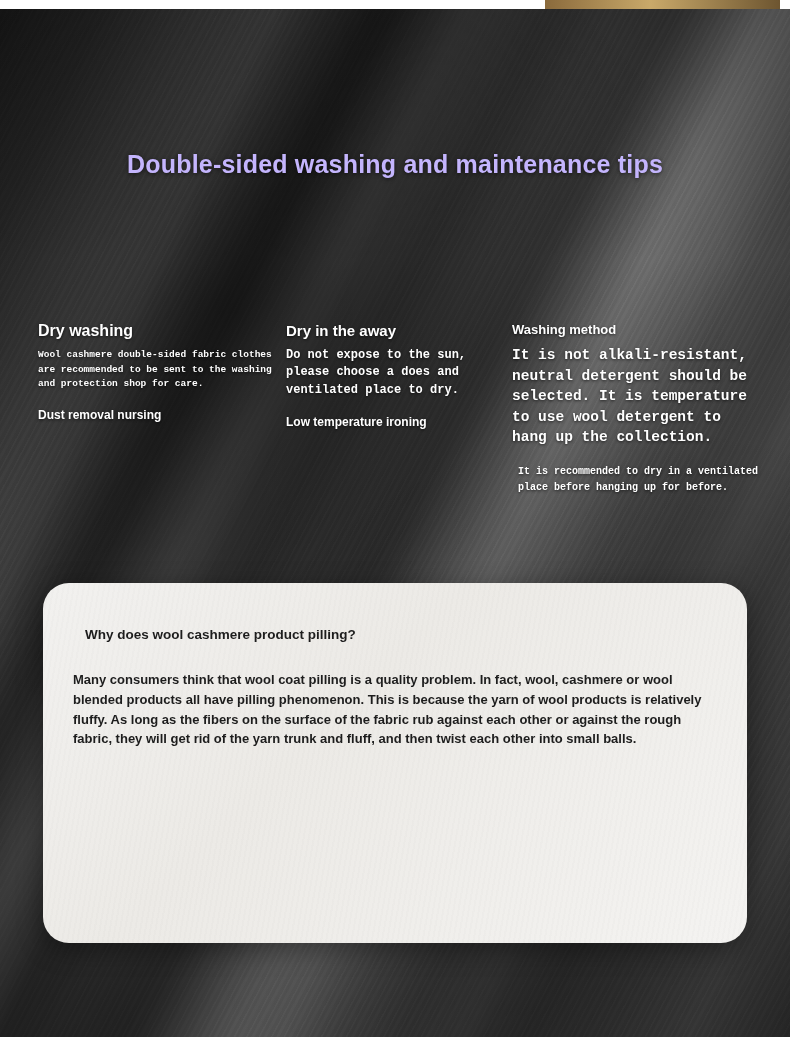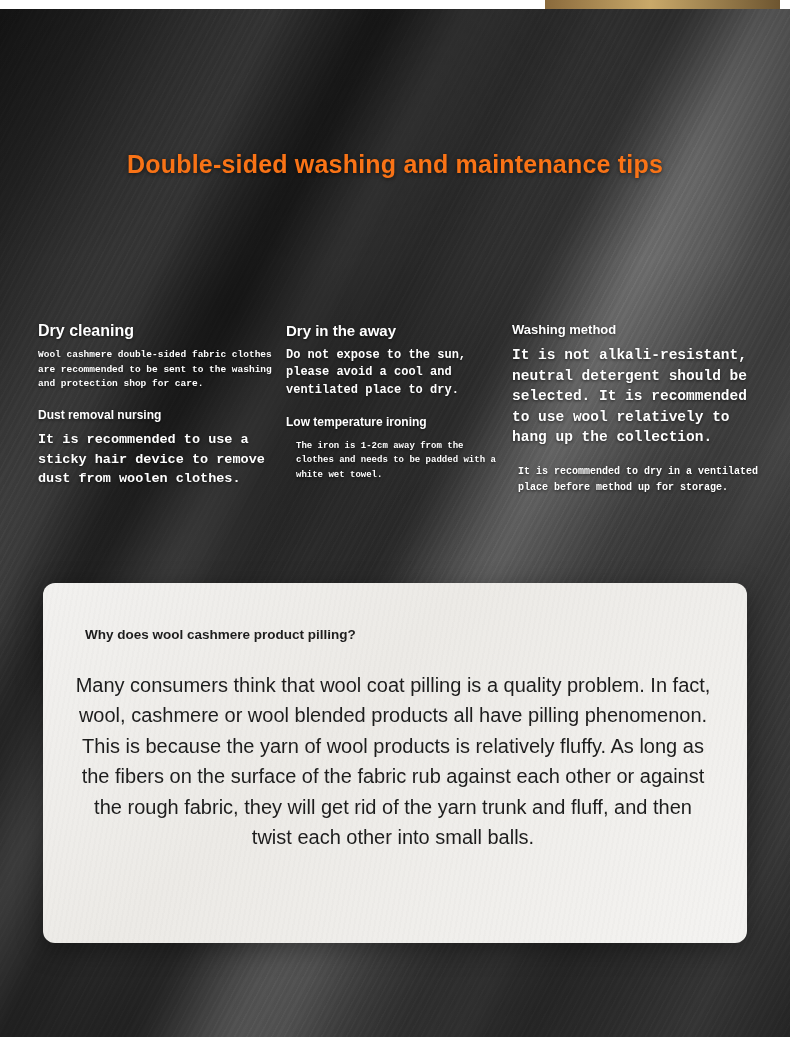--- a/index.html
+++ b/index.html
@@ -97,21 +97,21 @@
     background: linear-gradient(90deg, #8a6a3c 0%, #c9a96a 45%, #6d5530 100%);
   }
 
   
   .title {
     position: absolute;
     top: 150px;
     left: 0;
     width: 790px;
     text-align: center;
-    color: #f97316;
+    color: #c4b5fd;
     font-size: 25px;
     font-weight: bold;
     letter-spacing: 0.2px;
     text-shadow: 0 1px 4px rgba(0,0,0,0.6);
     z-index: 4;
   }
 
   
   .tips {
     position: absolute;
@@ -157,21 +157,21 @@
   .col-3 .b2 { font-size: 10px; line-height: 1.6; font-weight: bold; padding-left: 6px; }
 
   
   .card {
     position: absolute;
     left: 43px;
     top: 583px;
     width: 704px;
     height: 360px;
     background: linear-gradient(135deg, #f2f1ef 0%, #eceae6 40%, #f4f3f1 100%);
-    border-radius: 12px;
+    border-radius: 26px;
     box-shadow: 0 6px 26px rgba(0,0,0,0.35);
     z-index: 6;
     overflow: hidden;
   }
   .card::before {
     content: "";
     position: absolute;
     inset: 0;
     background:
       repeating-linear-gradient(100deg, rgba(0,0,0,0.012) 0 2px, rgba(255,255,255,0.02) 2px 5px);
@@ -181,25 +181,24 @@
     position: relative;
     padding: 44px 34px 0 30px;
     color: #1d1d1d;
   }
   .card-q {
     font-size: 13.5px;
     font-weight: bold;
     margin: 0 0 28px 12px;
   }
   .card-p {
-    font-size: 20px;
-    font-weight: normal;
+    font-size: 13px;
+    font-weight: bold;
     line-height: 1.52;
     margin: 0 0 34px 0;
-    text-align: center;
   }
   .card-p2 {
     font-size: 14.5px;
     font-weight: bold;
     line-height: 1.55;
     margin: 0 0 0 8px;
   }
 </style>
 </head>
 <body>
@@ -217,47 +216,45 @@
   <div class="top-strip">
     <div class="top-strip-accent"></div>
   </div>
 
   <div class="title">Double-sided washing and maintenance tips</div>
 
   <div class="tips">
 
     <div class="col col-1">
       <div class="block">
-        <p class="tip-head h1">Dry cleaning</p>
+        <p class="tip-head h1">Dry washing</p>
         <p class="tip-body b1">Wool cashmere double-sided fabric clothes are recommended to be sent to the washing and protection shop for care.</p>
       </div>
       <div class="block">
         <p class="tip-head h2">Dust removal nursing</p>
-        <p class="tip-body b2">It is recommended to use a sticky hair device to remove dust from woolen clothes.</p>
       </div>
     </div>
 
     <div class="col col-2">
       <div class="block">
         <p class="tip-head h1">Dry in the away</p>
-        <p class="tip-body b1">Do not expose to the sun, please avoid a cool and ventilated place to dry.</p>
+        <p class="tip-body b1">Do not expose to the sun, please choose a does and ventilated place to dry.</p>
       </div>
       <div class="block">
         <p class="tip-head h2">Low temperature ironing</p>
-        <p class="tip-body b2">The iron is 1-2cm away from the clothes and needs to be padded with a white wet towel.</p>
       </div>
     </div>
 
     <div class="col col-3">
       <div class="block">
         <p class="tip-head h1">Washing method</p>
-        <p class="tip-body b1">It is not alkali-resistant, neutral detergent should be selected. It is recommended to use wool relatively to hang up the collection.</p>
-      </div>
-      <div class="block">
-        <p class="tip-body b2">It is recommended to dry in a ventilated place before method up for storage.</p>
+        <p class="tip-body b1">It is not alkali-resistant, neutral detergent should be selected. It is temperature to use wool detergent to hang up the collection.</p>
+      </div>
+      <div class="block">
+        <p class="tip-body b2">It is recommended to dry in a ventilated place before hanging up for before.</p>
       </div>
     </div>
 
   </div>
 
   <div class="card">
     <div class="card-inner">
       <p class="card-q">Why does wool cashmere product pilling?</p>
       <p class="card-p">Many consumers think that wool coat pilling is a quality problem. In fact, wool, cashmere or wool blended products all have pilling phenomenon. This is because the yarn of wool products is relatively fluffy. As long as the fibers on the surface of the fabric rub against each other or against the rough fabric, they will get rid of the yarn trunk and fluff, and then twist each other into small balls.</p>
     </div>

